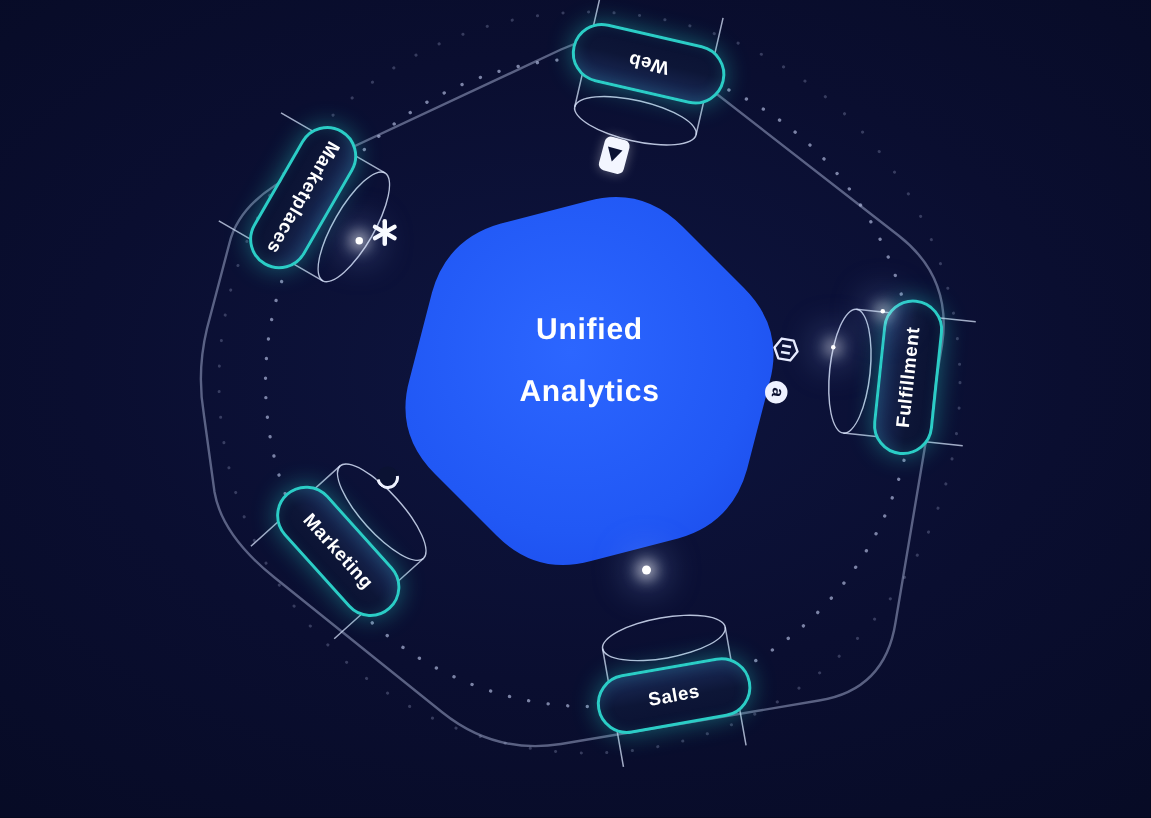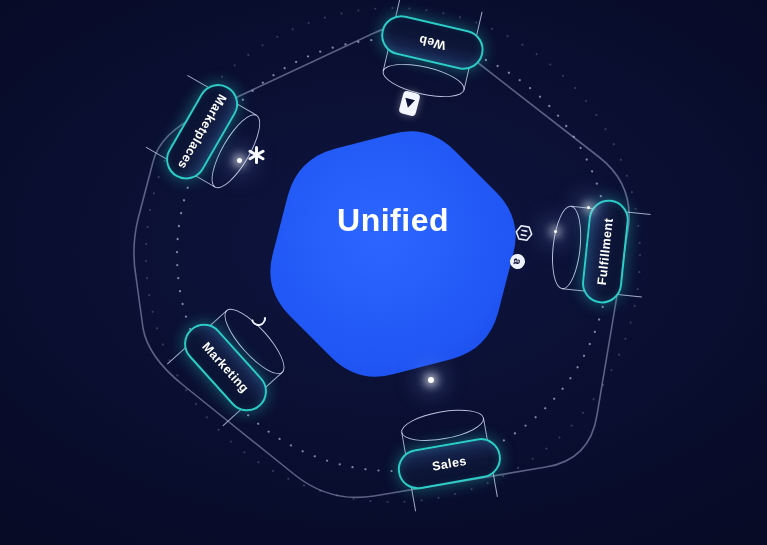--- a/index.html
+++ b/index.html
@@ -28,21 +28,21 @@
     box-shadow: 0 0 16px rgba(43,205,198,.45), inset 0 2px 9px rgba(43,205,198,.18);
     display:flex; align-items:center; justify-content:center; z-index:2;
   }
   .cyl .pill span {
     color:#fff; font-weight:bold; font-size:12.5px; letter-spacing:.4px; white-space:nowrap;
   }
 
   
   .title {
     position:absolute; left:233px; top:200px; width:320px; z-index:3;
-    text-align:center; color:#fff; font-weight:bold; font-size:32px; line-height:41px; letter-spacing:.5px;
+    text-align:center; color:#fff; font-weight:bold; font-size:20px; line-height:41px; letter-spacing:.5px;
   }
 
   
   .glow { position:absolute; z-index:4; border-radius:50%; background:#fff;
     box-shadow:0 0 10px 3px rgba(255,255,255,.85), 0 0 24px 9px rgba(150,180,255,.35); }
 
   
   .icon { position:absolute; z-index:4; }
   .spark { width:18px; height:18px; }
   .spark i { position:absolute; left:7.5px; top:0; width:3px; height:18px; background:#fff; border-radius:2px; display:block; }
@@ -113,20 +113,21 @@
         <stop offset="0%" stop-color="#2c66ff"></stop>
         <stop offset="70%" stop-color="#2158f5"></stop>
         <stop offset="100%" stop-color="#1c4dec"></stop>
       </radialGradient>
     </defs>
     <path d="M 392,134 Q 428,124 455,151 L 496,192 Q 523,219 513,255 L 498,313 Q 488,349 452,359 L 394,374 Q 358,384 331,357 L 290,316 Q 263,289 273,253 L 288,195 Q 298,159 334,149 Z" fill="url(#hexgrad)"></path>
   </svg>
 
   <div class="title">
     <div>Unified</div>
+    <div>Analytics</div>
   </div>
 
   <div class="icon card" style="left:401px; top:92px;">
       <b></b>
     </div>
   <div class="icon spark" style="left:247px; top:146px;">
       <i></i>
       <i></i>
       <i></i>
     </div>

